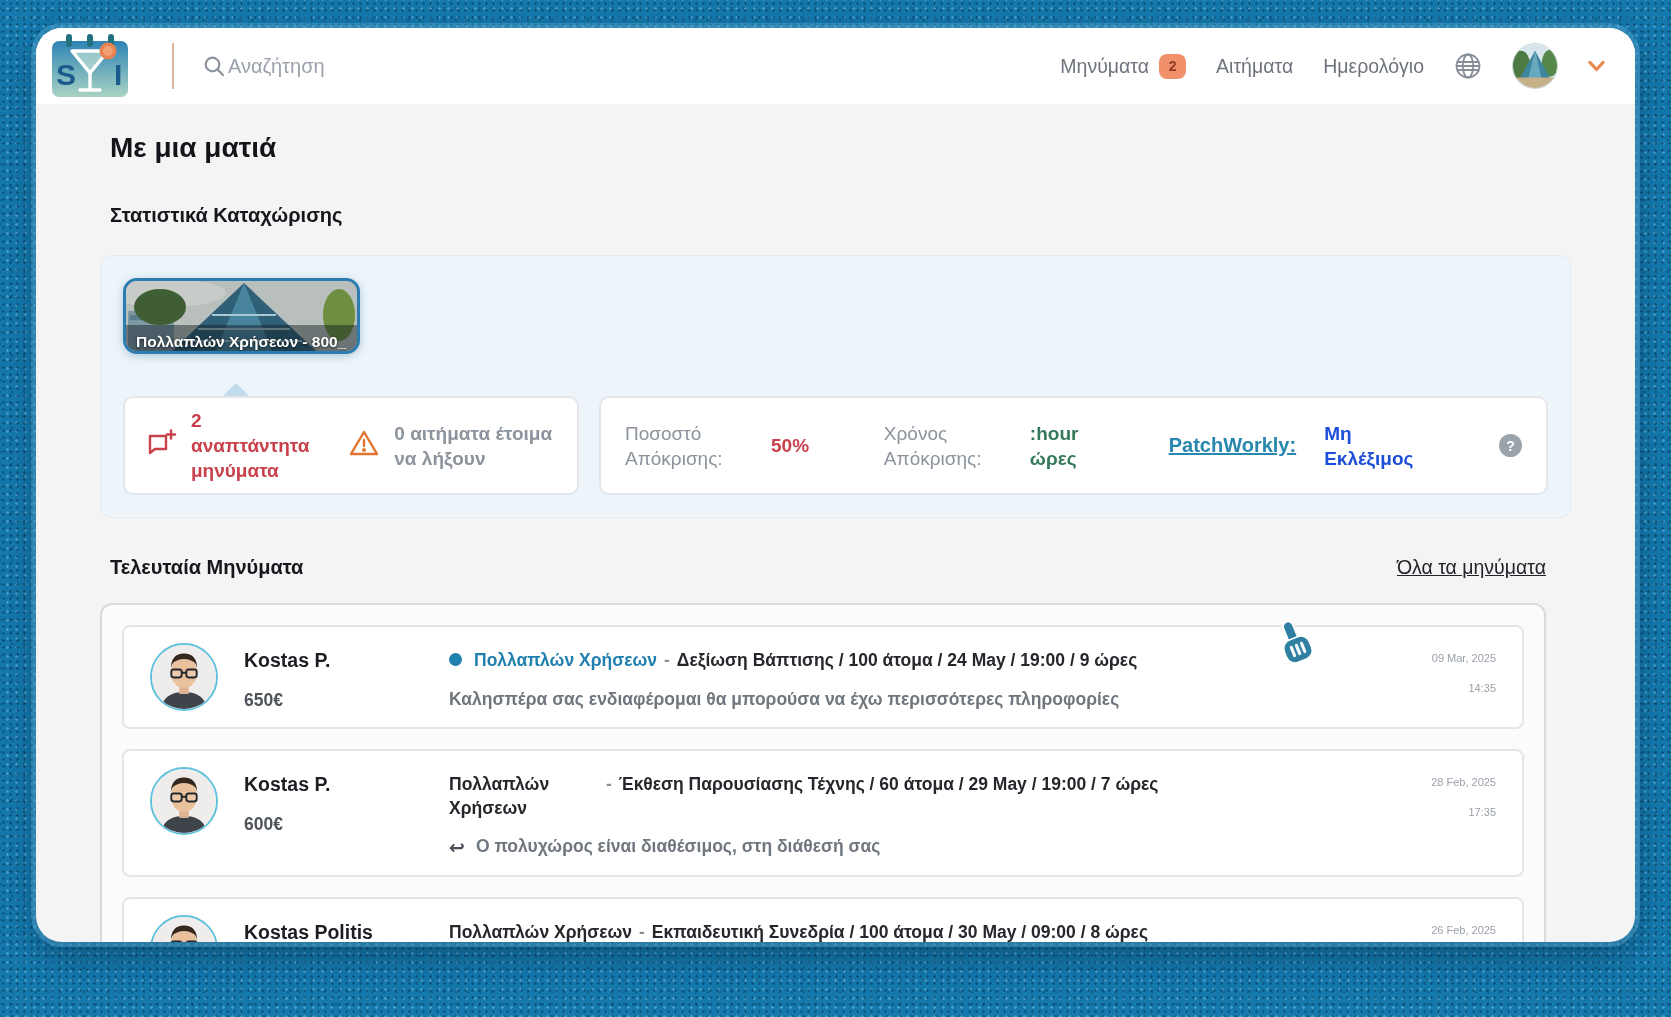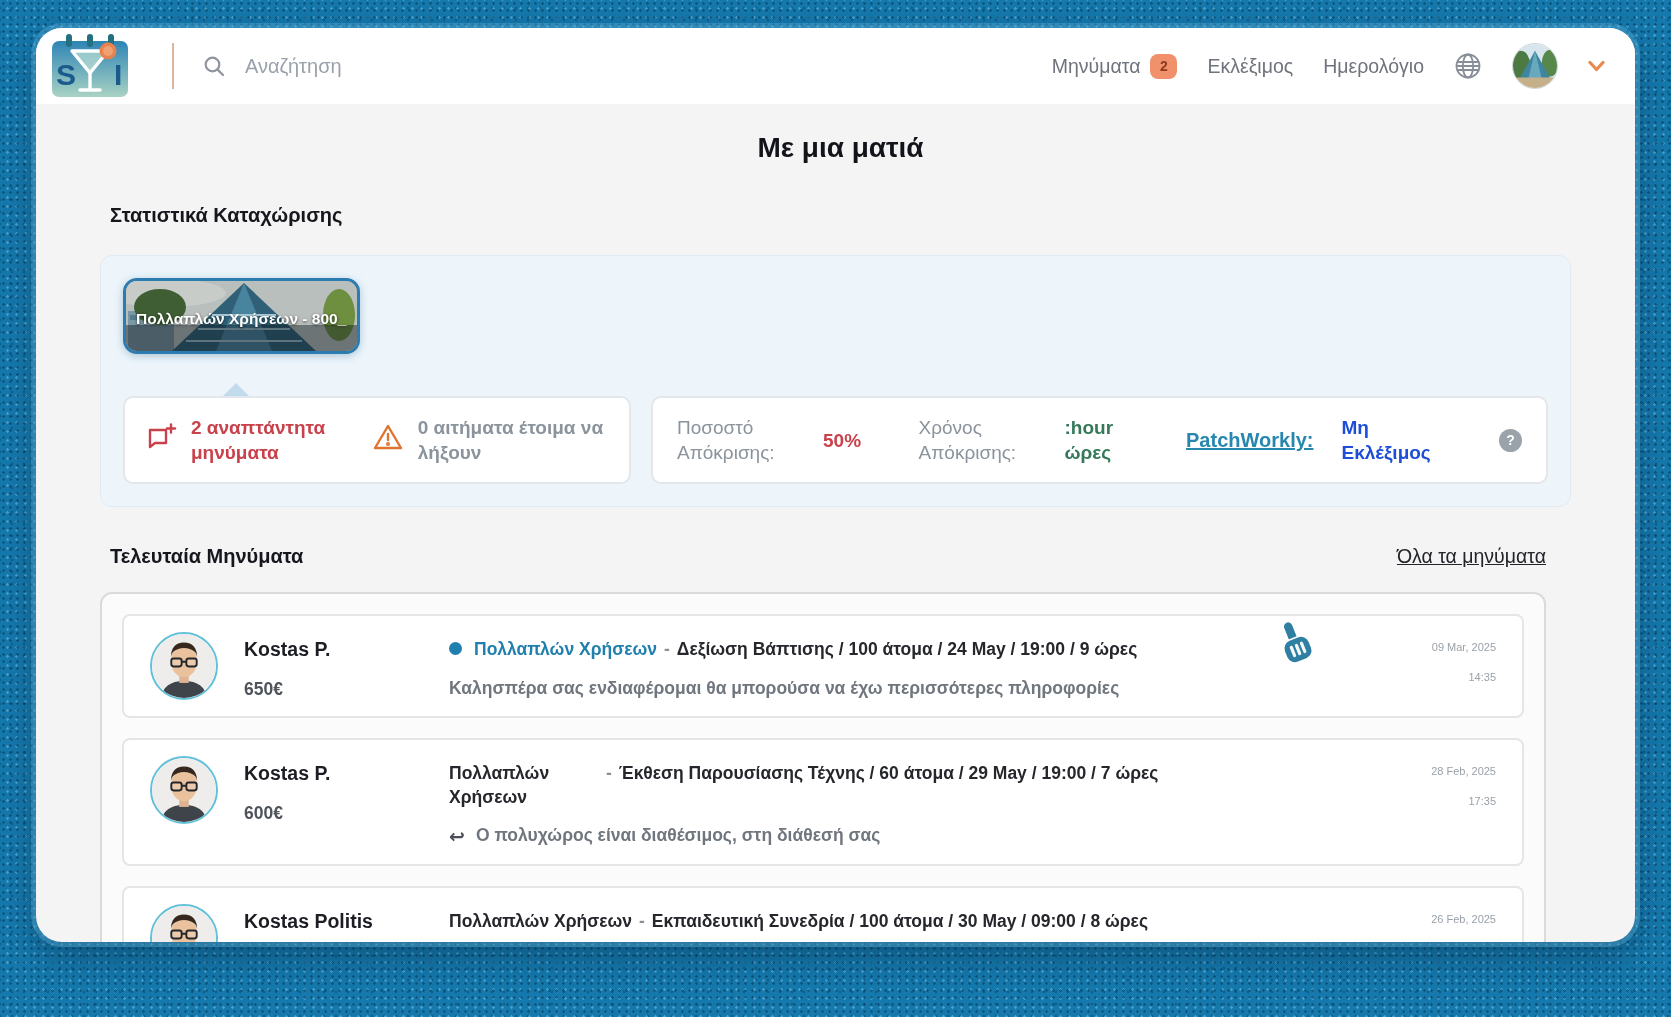--- a/index.html
+++ b/index.html
@@ -18,56 +18,56 @@
 
   .window { position:absolute; left:36px; top:28px; width:1599px; height:914px;
     background:#f4f4f5; border-radius:26px; overflow:hidden;
     box-shadow:0 0 0 5px rgba(96,181,224,.38), 0 12px 34px rgba(0,30,55,.45); }
 
   
   .header { height:76px; background:#fff; display:flex; align-items:center;
     padding:0 30px 0 14px; }
   .logo { width:80px; height:66px; flex-shrink:0; }
   .hdr-divider { width:2px; height:46px; background:#dcb49b; margin-left:42px; }
-  .search { display:flex; align-items:center; gap:19px; margin-left:28px; flex:0 0 auto; }
+  .search { display:flex; align-items:center; gap:2px; margin-left:28px; flex:0 0 auto; }
   .search input { border:none; outline:none; background:transparent;
     font-size:20px; color:#555a62; width:420px;
     font-family:"Liberation Sans","DejaVu Sans",sans-serif; }
   .search input::placeholder { color:#9aa1ab; }
   .nav { margin-left:auto; display:flex; align-items:center; gap:30px; }
   .nav-item { font-size:19.5px; color:#6e737c; font-weight:500; cursor:pointer;
     display:flex; align-items:center; gap:10px; white-space:nowrap; }
   .badge { min-width:27px; height:25px; padding:0 6px; border-radius:8px;
     background:#f0916c; color:#8e3a1e; font-size:14px; font-weight:700;
     display:flex; align-items:center; justify-content:center; }
   .icon-btn { display:flex; align-items:center; cursor:pointer; }
   .avatar-btn { width:46px; height:46px; border-radius:50%; overflow:hidden;
     border:1px solid #ccd4d9; cursor:pointer; flex-shrink:0; }
 
   
   .main { padding:0 64px; position:relative; }
-  .h1 { font-size:28px; font-weight:700; color:#131419; margin:28px 0 0 10px;text-align:center; }
+  .h1 { font-size:28px; font-weight:700; color:#131419; margin:28px 0 0 10px; }
   .h2 { font-size:20px; font-weight:700; color:#16171c; margin:40px 0 0 10px; }
 
   .panel { margin-top:28px; background:#edf5fb; border:1px solid #e0ebf4;
     border-radius:12px; padding:22px; position:relative; }
   .thumb { width:237px; height:76px; border:3px solid #2b7cb1; border-radius:14px;
     overflow:hidden; position:relative; cursor:pointer;
     box-shadow:0 2px 8px rgba(25,85,125,.3); background:#9aa5a4; }
   .thumb svg { display:block; }
-  .thumb-caption { position:absolute; left:10px; bottom:23px; color:#fff;
+  .thumb-caption { position:absolute; left:10px; bottom:0; color:#fff;
     font-weight:700; font-size:15.5px; text-shadow:0 1px 3px rgba(0,0,0,.7);
     white-space:nowrap; }
   .stats-wrap { position:relative; margin-top:42px; display:flex; gap:20px; }
   .tri-up { position:absolute; top:-13px; left:100px; width:0; height:0;
     border-left:13px solid transparent; border-right:13px solid transparent;
     border-bottom:13px solid #c2dcee; }
   .stat-box { background:#fff; border:2px solid #e3e6ea; border-radius:10px;
     display:flex; align-items:center; padding:10px 20px; min-height:76px; }
-  .box1 { width:508px; gap:32px; flex-shrink:0; }
+  .box1 { width:456px; gap:32px; flex-shrink:0; }
   .stat { display:flex; align-items:center; gap:14px; font-size:19px;
     font-weight:600; line-height:1.32; }
   .stat-red { color:#c8414b; } .stat-red .txt { max-width:160px; }
   .stat-gray { color:#8b939c; } .stat-gray .txt { max-width:205px; }
   .box2 { flex:1; justify-content:space-between; padding:17px 24px; }
   .kv { display:flex; align-items:center; gap:28px; }
   .kv .k { color:#8b939c; font-size:19px; line-height:1.32; max-width:118px; }
   .kv .v { font-size:19px; font-weight:600; line-height:1.32; }
   .v-red { color:#c8414b; } .v-red-wrap { color:#1d4ed8; max-width:100px; }
   .v-green { color:#35795a; max-width:64px; }
@@ -149,21 +149,21 @@
           </svg>
         </span>
         <input type="text" placeholder="Αναζήτηση" style="">
       </div>
       <div class="nav">
         <div class="nav-item">
           <span>Μηνύματα</span>
           <span class="badge">2</span>
         </div>
         <div class="nav-item">
-          <span>Εκλέξιμος</span>
+          <span>Αιτήματα</span>
         </div>
         <div class="nav-item">
           <span>Ημερολόγιο</span>
         </div>
         <span class="icon-btn">
           <svg width="28" height="28" viewBox="0 0 28 28" fill="none" stroke="#878e98" stroke-width="1.8">
             <circle cx="14" cy="14" r="11.5"></circle>
             <ellipse cx="14" cy="14" rx="5.2" ry="11.5"></ellipse>
             <line x1="3" y1="10" x2="25" y2="10"></line>
               <line x1="2.5" y1="14" x2="25.5" y2="14"></line>

